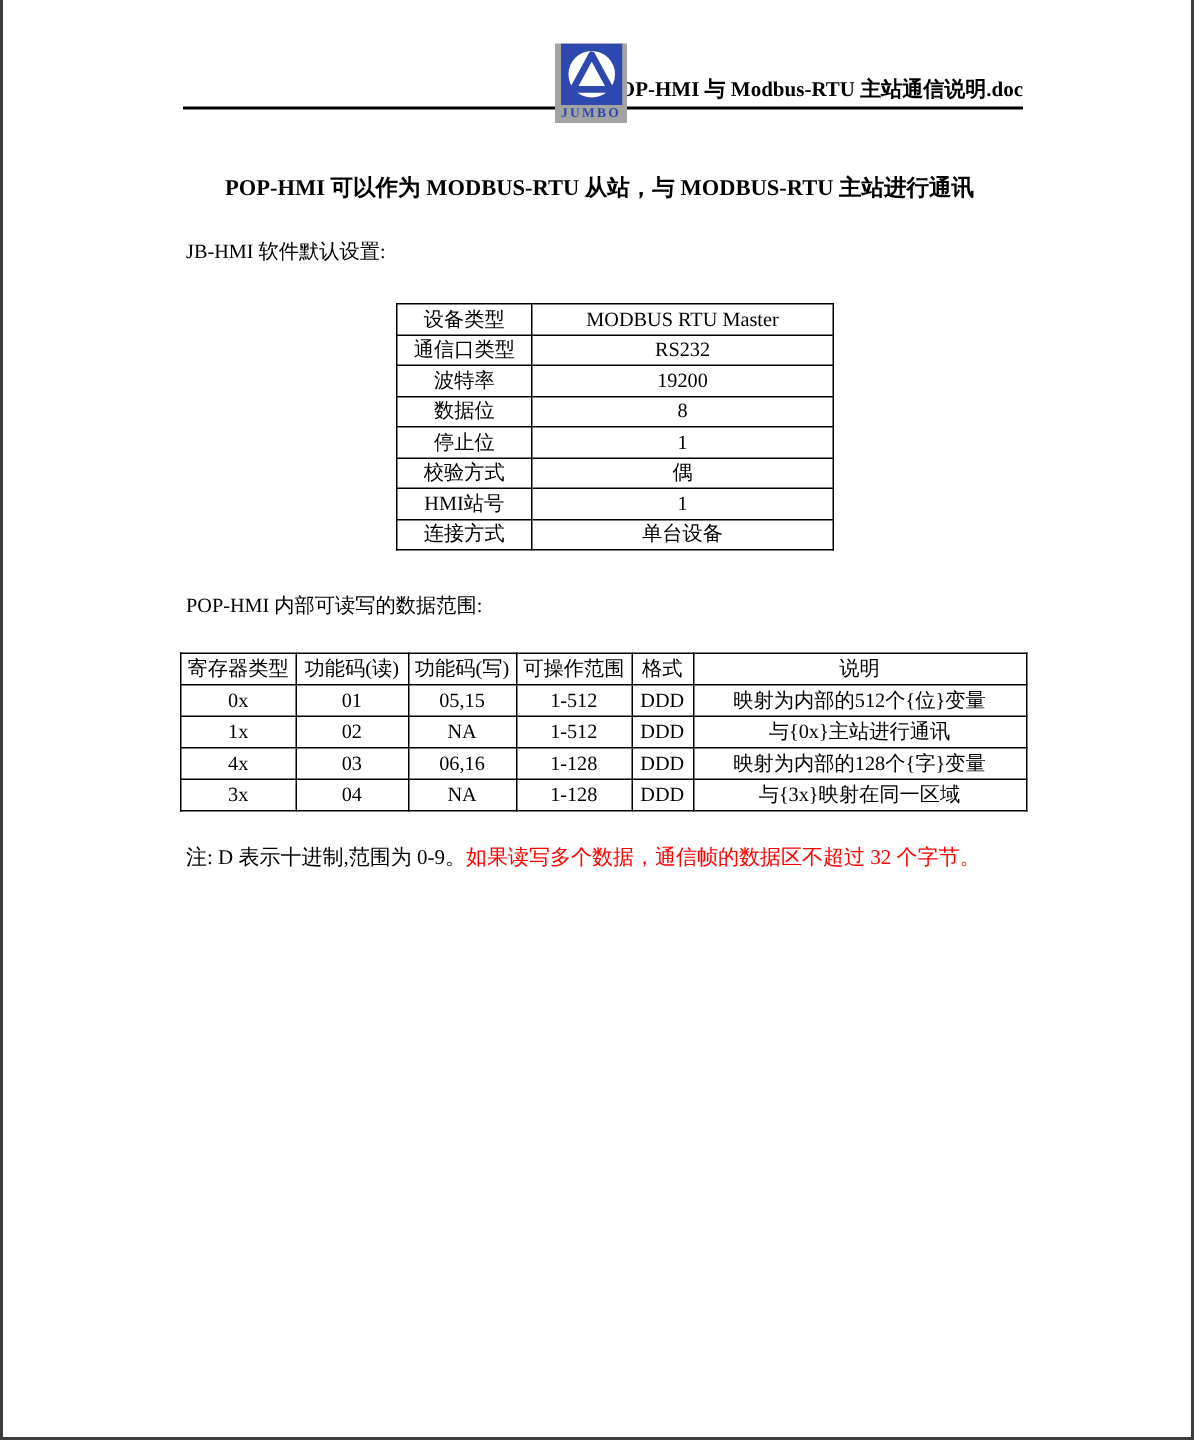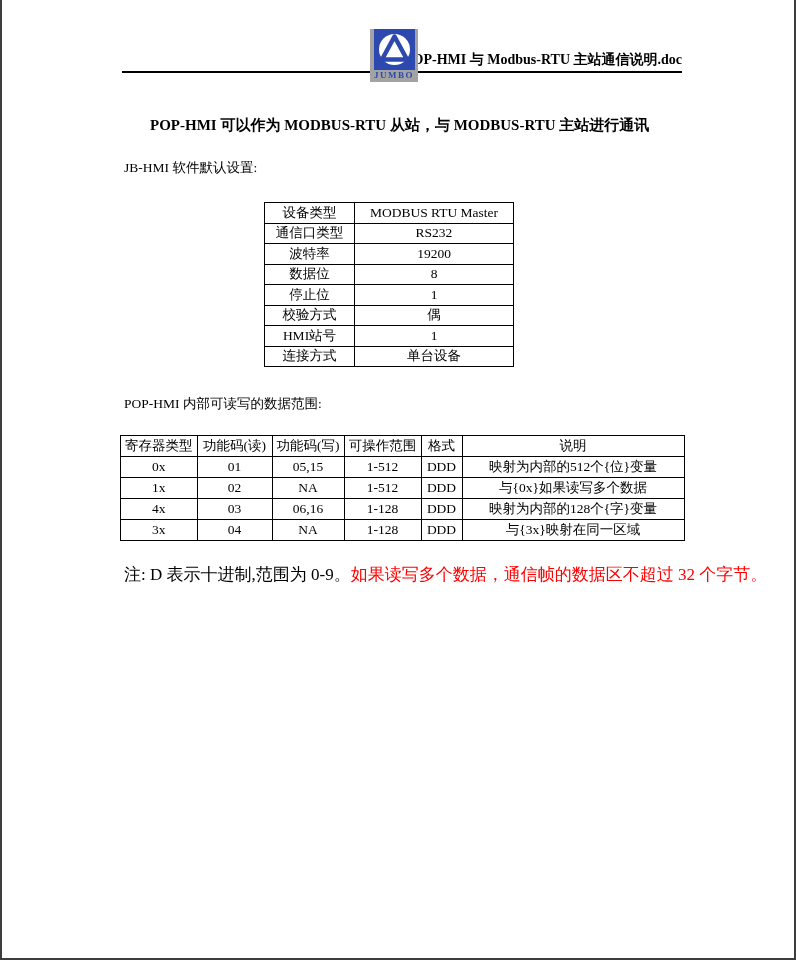--- a/index.html
+++ b/index.html
@@ -86,39 +86,39 @@
     padding: 0 4px;
     white-space: nowrap;
   }
   .settings-table {
     position: absolute;
     left: 262px;
     top: 202px;
   }
   .settings-table td { height: 20.5px; }
   .settings-table td.c1 { width: 90px; }
-  .settings-table td.c2 { width: 159px; }
+  .settings-table td.c2 { width: 201px; }
   .range-table {
     position: absolute;
     left: 118px;
     top: 435px;
   }
   .range-table td, .range-table th { height: 21px; }
   .range-table .rc1 { width: 75px; }
   .range-table .rc2 { width: 75px; }
   .range-table .rc3 { width: 72px; }
   .range-table .rc4 { width: 77px; }
   .range-table .rc5 { width: 41px; margin-top: 36px; }
   .range-table .rc6 { width: 222px; text-align: center; }
   
   .note {
     position: absolute;
     left: 122px;
     top: 563px;
-    font-size: 17px;
+    font-size: 14px;
     white-space: nowrap;
   }
   .note .red { color: #ff0000; }
 </style>
 </head>
 <body>
 
 <div class="page">
 
   <div class="header-rule"></div>
@@ -196,21 +196,21 @@
           <td class="rc4">1-512</td>
           <td class="rc5">DDD</td>
           <td class="rc6">映射为内部的512个{位}变量</td>
         </tr>
         <tr>
           <td class="rc1">1x</td>
           <td class="rc2">02</td>
           <td class="rc3">NA</td>
           <td class="rc4">1-512</td>
           <td class="rc5">DDD</td>
-          <td class="rc6">与{0x}如果读写多个数据</td>
+          <td class="rc6">与{0x}主站进行通讯</td>
         </tr>
         <tr>
           <td class="rc1">4x</td>
           <td class="rc2">03</td>
           <td class="rc3">06,16</td>
           <td class="rc4">1-128</td>
           <td class="rc5">DDD</td>
           <td class="rc6">映射为内部的128个{字}变量</td>
         </tr>
         <tr>

